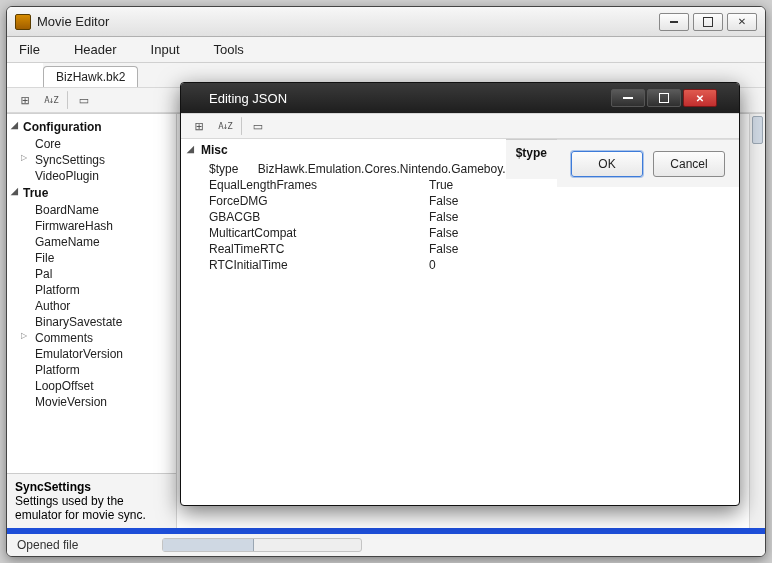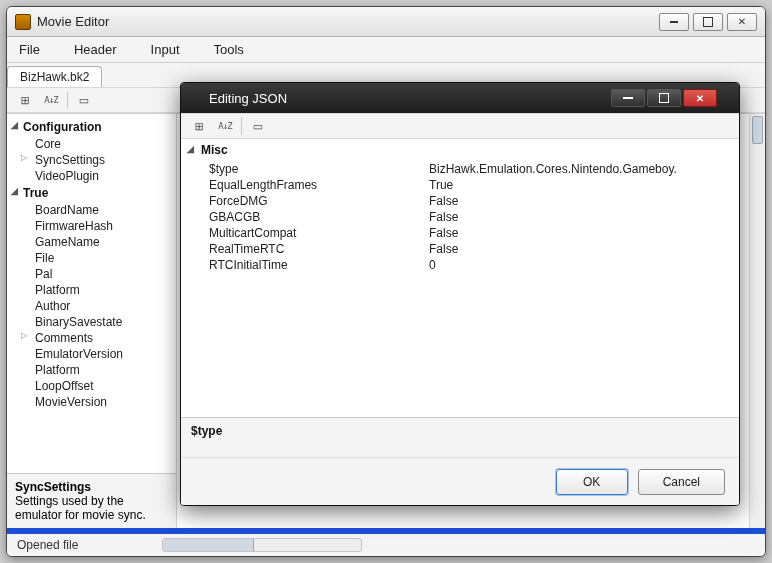--- a/index.html
+++ b/index.html
@@ -60,21 +60,21 @@
     height:26px; display:flex; align-items:center;
     padding:0 12px; gap:34px;
     background:#f4f4f4; border-bottom:1px solid #d0d0d0;
     font-size:13px; color:#222;
   }
   .menubar span { cursor:default; }
 
   
   .tabstrip {
     height:24px; display:flex; align-items:flex-end;
-    padding:0 0; background:#f4f4f4;
+    padding:0 0; background:#f4f4f4;margin-left:36px;
   }
   .tab {
     padding:3px 12px; border:1px solid #b0b0b0; border-bottom:none;
     background:#fff; border-radius:4px 4px 0 0;
     font-size:12px; color:#222;
   }
 
   
   .toolstrip {
     height:26px; display:flex; align-items:center;
@@ -177,21 +177,21 @@
     display:flex; align-items:center; justify-content:center;
     font-size:10px; color:#fff;
   }
   .dlg-winbtn.min{ background:linear-gradient(#5a5a5a,#2f2f2f);}
   .dlg-winbtn.min::before{content:""; width:10px;border-bottom:2px solid #fff;}
   .dlg-winbtn.max{ background:linear-gradient(#5a5a5a,#2f2f2f);}
   .dlg-winbtn.max::before{content:""; width:8px;height:8px;border:1px solid #fff;}
   .dlg-winbtn.close{ background:linear-gradient(#e05a4f,#c12e2e); border-color:#7a1818;}
   .dlg-winbtn.close::before{content:"✕"; font-weight:700;}
 
-  .dlg-body{ flex:1; display:flex; flex-direction:column; }
+  .dlg-body{ flex:1; display:flex; flex-direction:row; }
 
   .propgrid{
     flex:1; overflow:auto; font-size:12px;
   }
   .propgrid .cat{
     font-weight:700; padding:4px 6px 4px 20px; color:#111;
     position:relative;
   }
   .propgrid .cat::before{
     content:"◢"; position:absolute; left:6px; top:5px; font-size:9px; color:#555;
@@ -208,21 +208,21 @@
     font-weight:700; color:#111;
   }
 
   .dlg-buttons{
     height:48px; border-top:1px solid #ddd;
     background:#f4f4f4;
     display:flex; align-items:center; justify-content:flex-end;
     gap:10px; padding:0 14px;
   }
   .btn{
-    min-width:72px; height:26px; padding:0 24px;
+    min-width:72px; height:26px; padding:0 16px;
     border:1px solid #8a8a8a; border-radius:3px;
     background:linear-gradient(#fdfdfd,#e8e8e8);
     font-size:12px; color:#222;
     display:flex; align-items:center; justify-content:center;
   }
   .btn.default{
     border-color:#3d7bd9;
     box-shadow:0 0 0 1px rgba(61,123,217,.4);
   }
 </style>

